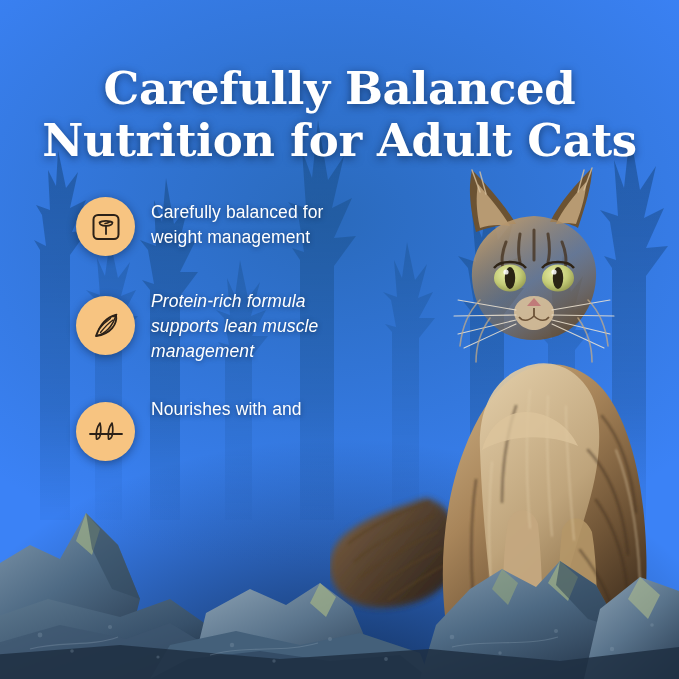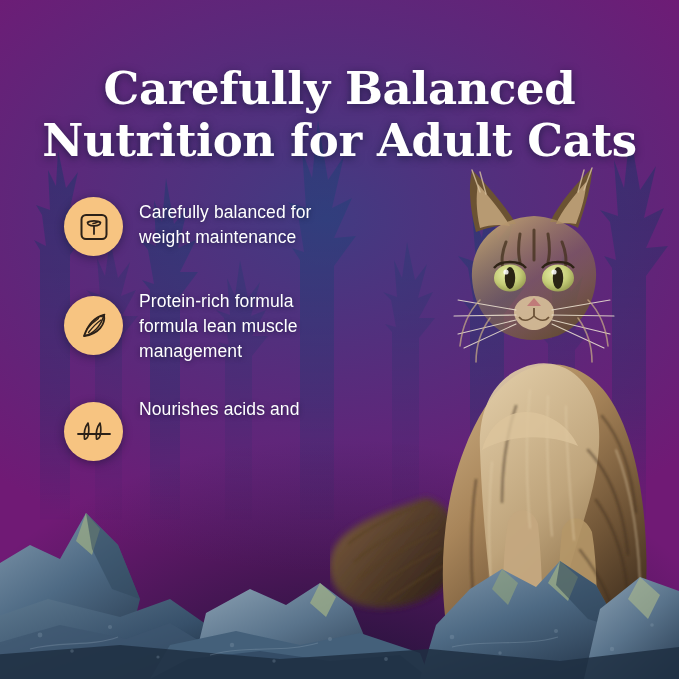--- a/index.html
+++ b/index.html
@@ -6,21 +6,21 @@
   html, body {
     margin: 0;
     padding: 0;
     background: #081f3a;
   }
   .canvas {
     position: relative;
     width: 679px;
     height: 679px;
     overflow: hidden;
-    background: #701a75;
+    background: #3b82f6;
     font-family: "Liberation Sans", sans-serif;
     -webkit-font-smoothing: antialiased;
   }
 
   
   .bg-base {
     position: absolute;
     inset: 0;
     background:
       radial-gradient(120% 80% at 50% 10%, #15497c 0%, #0e3a69 45%, #072murky 100%),
@@ -56,21 +56,21 @@
     line-height: 52px;
     letter-spacing: -0.4px;
     text-shadow: 0 2px 9px rgba(3,18,38,0.55);
     z-index: 30;
   }
   .headline .l2 { display: block; }
 
   
   .features {
     position: absolute;
-    left: 64px;
+    left: 76px;
     top: 197px;
     width: 300px;
     z-index: 30;
   }
   .feature {
     display: flex;
     align-items: flex-start;
     margin-bottom: 30px;
   }
   .feature:last-child { margin-bottom: 0; }
@@ -94,21 +94,21 @@
     font-size: 17.5px;
     line-height: 25px;
     font-weight: 400;
     letter-spacing: .1px;
     text-shadow: 0 1px 5px rgba(3,18,38,0.5);
     padding-top: 3px;
     max-width: 215px;
   }
   .feature-text span { display: block; white-space: nowrap; }
 
-  .f2 { margin-top: 8px; }
+  .f2 { margin-top: 8px; font-style: italic; }
   .f2 .icon-badge { margin-top: 10px; }
   .f3 .icon-badge { margin-top: 8px; }
 
   
   .cat {
     position: absolute;
     left: 330px;
     top: 150px;
     width: 349px;
     height: 500px;
@@ -391,49 +391,49 @@
       <div class="icon-badge">
         <svg width="34" height="34" viewBox="0 0 34 34" fill="none" xmlns="http://www.w3.org/2000/svg">
           <rect x="4.5" y="5" width="25" height="24" rx="4.5" stroke="#2b2118" stroke-width="2"></rect>
           <path d="M10.5 12.5 C13 10.2 21 10.2 23.5 12.5 C23.5 14.6 21 15.8 17 15.8 C13 15.8 10.5 14.6 10.5 12.5 Z" stroke="#2b2118" stroke-width="1.7" fill="none"></path>
           <path d="M20.8 11.8 C19 13 17.6 13.4 16 13.6" stroke="#2b2118" stroke-width="1.5" stroke-linecap="round" fill="none"></path>
           <path d="M17 15.8 L17 24" stroke="#2b2118" stroke-width="1.8" stroke-linecap="round"></path>
         </svg>
       </div>
       <div class="feature-text">
         <span>Carefully balanced for</span>
-        <span>weight maintenance</span>
+        <span>weight management</span>
       </div>
     </div>
 
     <div class="feature f2">
       <div class="icon-badge">
         <svg width="34" height="34" viewBox="0 0 34 34" fill="none" xmlns="http://www.w3.org/2000/svg">
           <path d="M7 27 C11 16 18 8 27 6 C28.5 15 22 25 7 27 Z" stroke="#2b2118" stroke-width="1.9" stroke-linejoin="round" fill="none"></path>
           <path d="M7 27 C16 25.5 24 17 27 6" stroke="#2b2118" stroke-width="1.5" fill="none"></path>
           <path d="M11.5 23.5 C15 19 19 14.5 24 11" stroke="#2b2118" stroke-width="1.3" stroke-linecap="round" fill="none"></path>
           <path d="M9.5 20.5 C13 16.5 17 12.5 21.5 9.5" stroke="#2b2118" stroke-width="1.2" stroke-linecap="round" fill="none"></path>
           <path d="M24.5 7.5 L27.5 5.5" stroke="#2b2118" stroke-width="1.6" stroke-linecap="round"></path>
         </svg>
       </div>
       <div class="feature-text">
         <span>Protein-rich formula</span>
-        <span>formula lean muscle</span>
+        <span>supports lean muscle</span>
         <span>management</span>
       </div>
     </div>
 
     <div class="feature f3">
       <div class="icon-badge">
         <svg width="36" height="30" viewBox="0 0 36 30" fill="none" xmlns="http://www.w3.org/2000/svg">
           <path d="M2 17 H34" stroke="#2b2118" stroke-width="1.8" stroke-linecap="round"></path>
           <path d="M12 6 C9 10 7.5 15 8.5 22 C9.5 22.5 11 21.5 11.8 19.5 C13 16 13 10.5 12 6 Z" stroke="#2b2118" stroke-width="1.7" stroke-linejoin="round" fill="none"></path>
           <path d="M24 6 C21 10 19.5 15 20.5 22 C21.5 22.5 23 21.5 23.8 19.5 C25 16 25 10.5 24 6 Z" stroke="#2b2118" stroke-width="1.7" stroke-linejoin="round" fill="none"></path>
         </svg>
       </div>
       <div class="feature-text">
-        <span>Nourishes acids and</span>
+        <span>Nourishes with and</span>
       </div>
     </div>
 
   </div>
 
 </div>
 
 </body></html>

